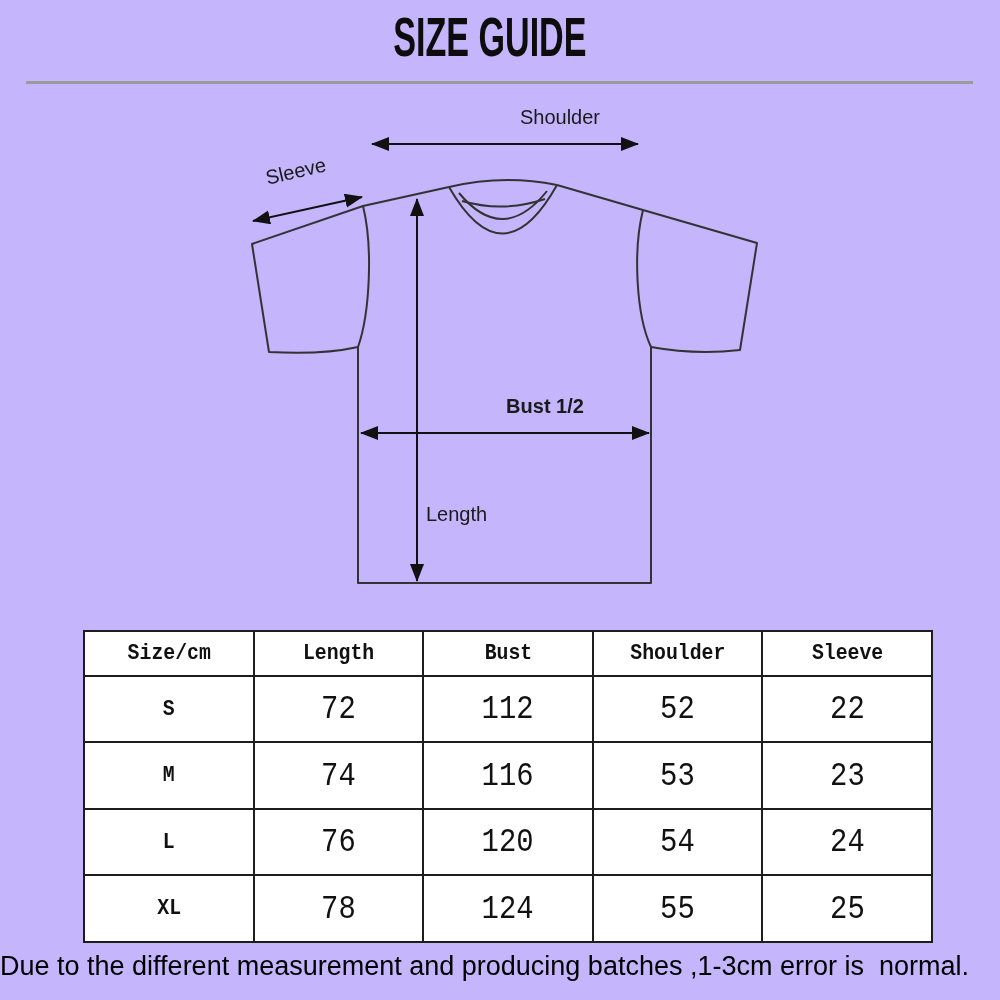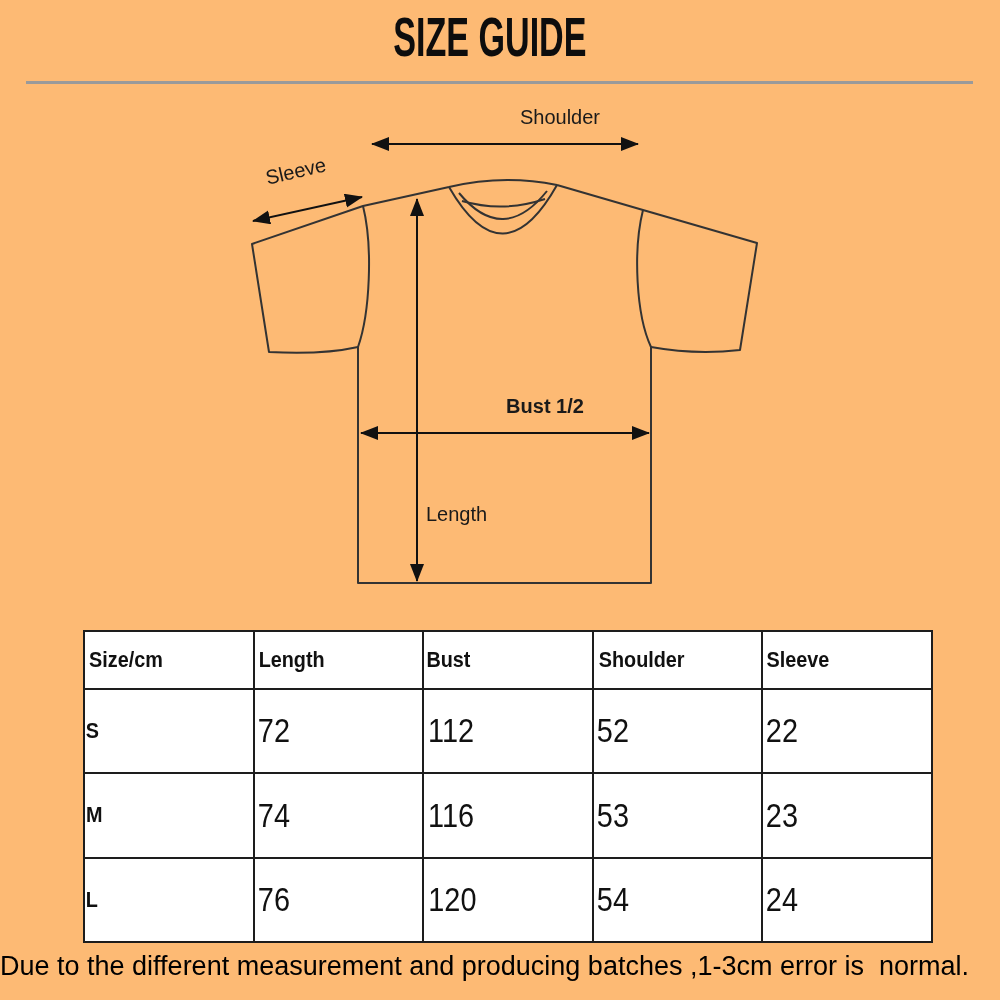--- a/index.html
+++ b/index.html
@@ -1,20 +1,20 @@
 <!DOCTYPE html>
 <html><head>
 <meta charset="utf-8">
 <style>
   html, body { margin: 0; padding: 0; background: #ffffff; }
   .page {
     position: relative;
     width: 1000px;
     height: 1000px;
-    background: #fdba74;
+    background: #c4b5fd;
     font-family: "Liberation Sans", sans-serif;
     color: #111;
     overflow: hidden;
   }
   
   .title-wrap {
     position: absolute;
     top: 8px; left: -10px; width: 1000px;
     text-align: center;
   }
@@ -53,24 +53,25 @@
     top: 630px; left: 83px;
     width: 850px; height: 313px;
   }
   table.size-table {
     border-collapse: collapse;
     table-layout: fixed;
     width: 100%; height: 100%;
   }
   table.size-table th, table.size-table td {
     border: 2px solid #1d1d1d;
-    text-align: left;
+    text-align: center;
     vertical-align: middle;
     padding: 0;
     background: #ffffff;
+    font-family: Liberation Mono, monospace;
   }
   table.size-table th { font-size: 22px; font-weight: bold; }
   td.size-cell { font-size: 22px; font-weight: bold; }
   td.num-cell { font-size: 34px; font-weight: normal; }
   .cond { display: inline-block; transform: scaleX(0.90); white-space: nowrap; }
   .cond-num { display: inline-block; transform: scaleX(0.85); white-space: nowrap; }
   
   .note {
     position: absolute;
     top: 951px; left: 0; width: 1000px;
@@ -142,19 +143,26 @@
         <td class="num-cell"><span class="cond-num">53</span></td>
         <td class="num-cell"><span class="cond-num">23</span></td>
       </tr>
       <tr>
         <td class="size-cell"><span class="cond">L</span></td>
         <td class="num-cell"><span class="cond-num">76</span></td>
         <td class="num-cell"><span class="cond-num">120</span></td>
         <td class="num-cell"><span class="cond-num">54</span></td>
         <td class="num-cell"><span class="cond-num">24</span></td>
       </tr>
+      <tr>
+        <td class="size-cell"><span class="cond">XL</span></td>
+        <td class="num-cell"><span class="cond-num">78</span></td>
+        <td class="num-cell"><span class="cond-num">124</span></td>
+        <td class="num-cell"><span class="cond-num">55</span></td>
+        <td class="num-cell"><span class="cond-num">25</span></td>
+      </tr>
     </tbody>
       </table>
   </div>
 
   <div class="note">Due to the different measurement and producing batches ,1-3cm error is  normal.</div>
 
 </div>
 
 </body></html>

